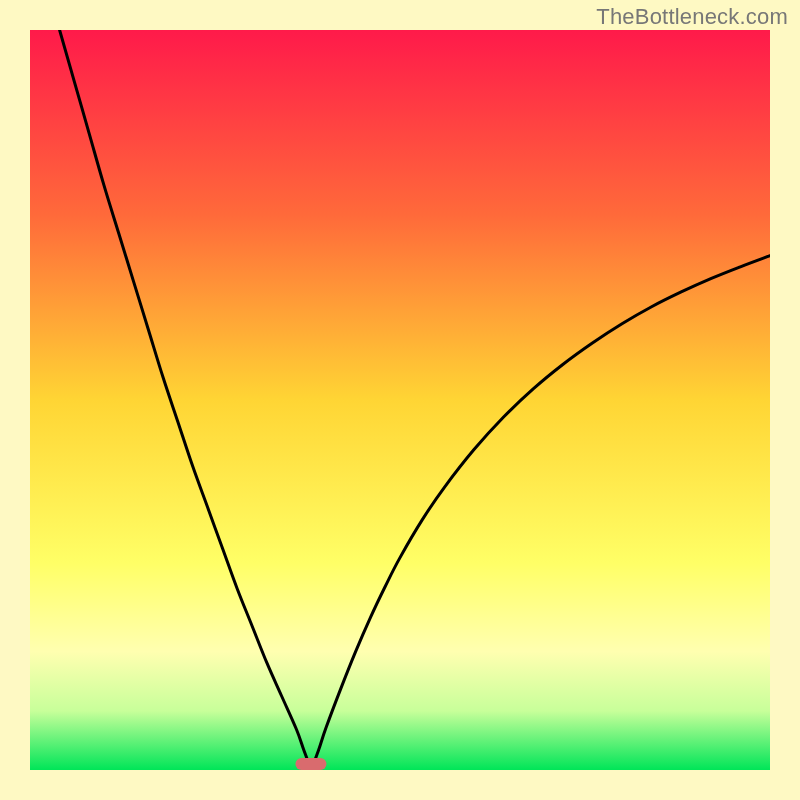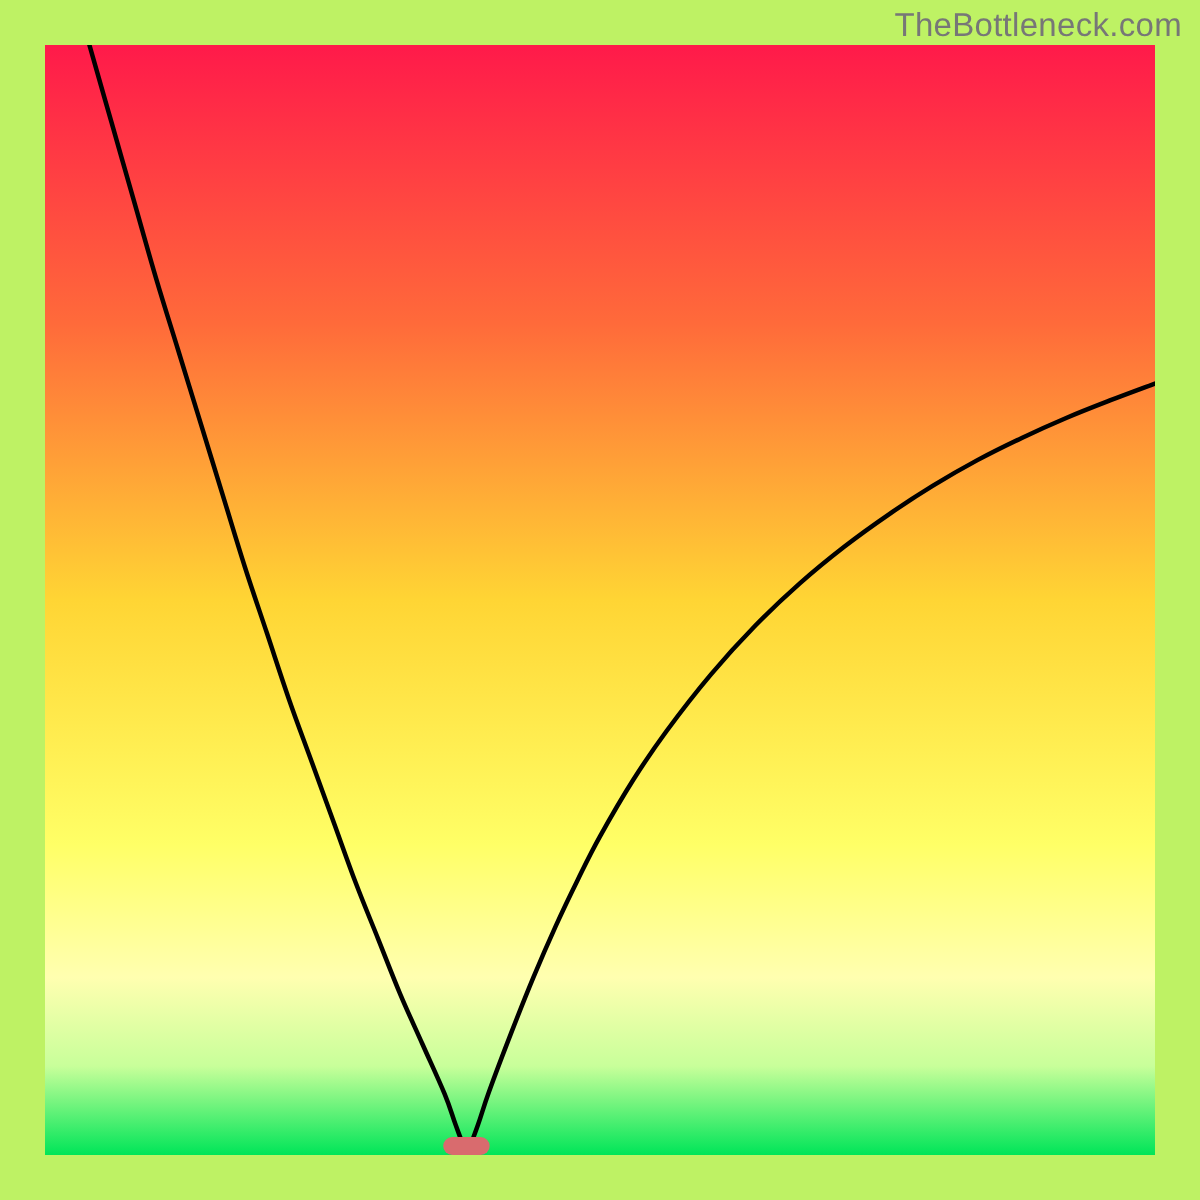--- a/index.html
+++ b/index.html
@@ -9,21 +9,21 @@
     height: 800px;
     background: #000;
     overflow: hidden;
   }
   .frame {
     position: absolute;
     left: 0;
     top: 0;
     width: 800px;
     height: 800px;
-    background: #bef264;
+    background: #fef9c3;
   }
   .plot {
     position: absolute;
     left: 30px;
     top: 30px;
     width: 740px;
     height: 740px;
     overflow: hidden;
   }
   .gradient {

